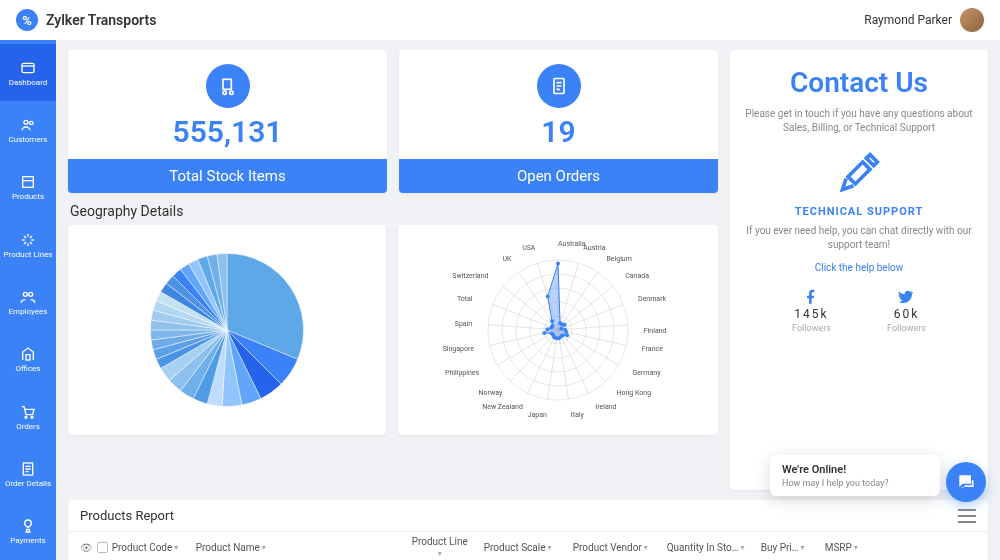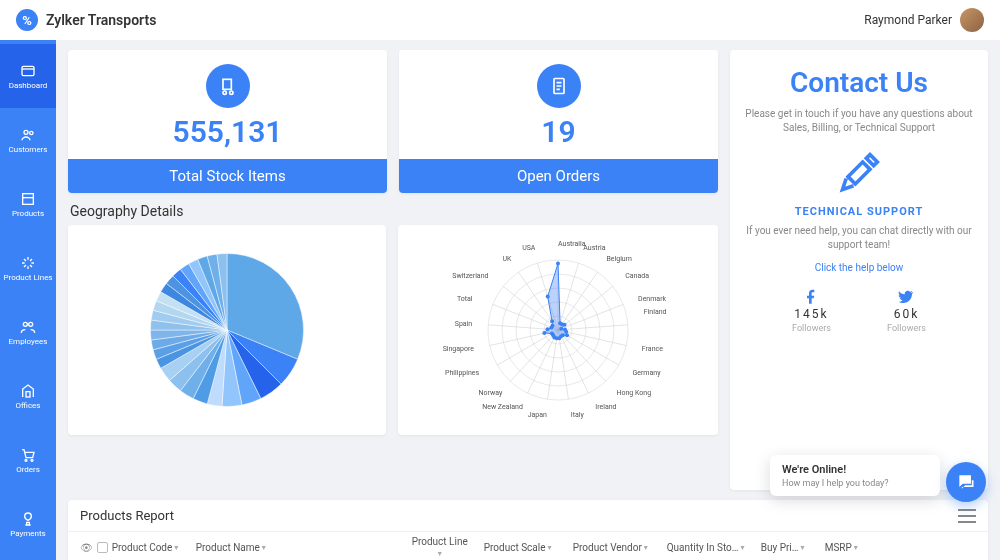--- a/index.html
+++ b/index.html
@@ -137,20 +137,29 @@
             <circle cx="9" cy="20" r="1.5"></circle>
             <circle cx="18" cy="20" r="1.5"></circle>
             <path d="M3 4h3l3 12h10l2-8H7"></path>
           </svg>
         </span>
       <span class="nav-label">Orders</span>
     </div>
     <div class="nav-item">
       <span class="nav-icon">
           <svg width="16" height="16" viewBox="0 0 24 24" fill="none" stroke="#fff" stroke-width="2">
+            <rect x="5" y="3" width="14" height="18"></rect>
+            <path d="M8 8h8M8 12h8M8 16h5"></path>
+          </svg>
+        </span>
+      <span class="nav-label">Order Details</span>
+    </div>
+    <div class="nav-item">
+      <span class="nav-icon">
+          <svg width="16" height="16" viewBox="0 0 24 24" fill="none" stroke="#fff" stroke-width="2">
             <path d="M8 21h8M10 21v-4h4v4M12 3c3 0 5 2 5 5 0 4-5 6-5 6s-5-2-5-6c0-3 2-5 5-5z"></path>
           </svg>
         </span>
       <span class="nav-label">Payments</span>
     </div>
   </div>
 
   <div class="main">
     <div class="row">
       <div style="flex:1;display:flex;flex-direction:column">
@@ -264,21 +273,21 @@
                   <circle cx="144.5271796227238" cy="90.63557138698887" r="2" fill="#3b82f6"></circle>
                   <circle cx="144.08513939033196" cy="86.32449286968205" r="2" fill="#3b82f6"></circle>
                   <circle cx="139.68356889561835" cy="61.55495179748508" r="2" fill="#3b82f6"></circle>
                 </svg>
                 <div id="radar-labels">
                   <div class="radar-lbl" style="left: 150px; top: 5px;">Australia</div>
                   <div class="radar-lbl" style="left: 175.349px; top: 8.82074px;">Austria</div>
                   <div class="radar-lbl" style="left: 198.446px; top: 19.9435px;">Belgium</div>
                   <div class="radar-lbl" style="left: 217.238px; top: 37.3799px;">Canada</div>
                   <div class="radar-lbl" style="left: 230.055px; top: 59.5807px;">Denmark</div>
-                  <div class="radar-lbl" style="left: 235.76px; top: 73px;">Finland</div>
+                  <div class="radar-lbl" style="left: 235.76px; top: 92px;">Finland</div>
                   <div class="radar-lbl" style="left: 233.844px; top: 110.137px;">France</div>
                   <div class="radar-lbl" style="left: 224.478px; top: 134px;">Germany</div>
                   <div class="radar-lbl" style="left: 208.495px; top: 154.042px;">Hong Kong</div>
                   <div class="radar-lbl" style="left: 187.314px; top: 168.483px;">Ireland</div>
                   <div class="radar-lbl" style="left: 162.818px; top: 176.039px;">Italy</div>
                   <div class="radar-lbl" style="left: 119.682px; top: 176.039px;">Japan</div>
                   <div class="radar-lbl" style="left: 74.186px; top: 168.483px;">New Zealand</div>
                   <div class="radar-lbl" style="left: 70.5051px; top: 154.042px;">Norway</div>
                   <div class="radar-lbl" style="left: 37.0218px; top: 134px;">Philippines</div>
                   <div class="radar-lbl" style="left: 34.6562px; top: 110.137px;">Singapore</div>

